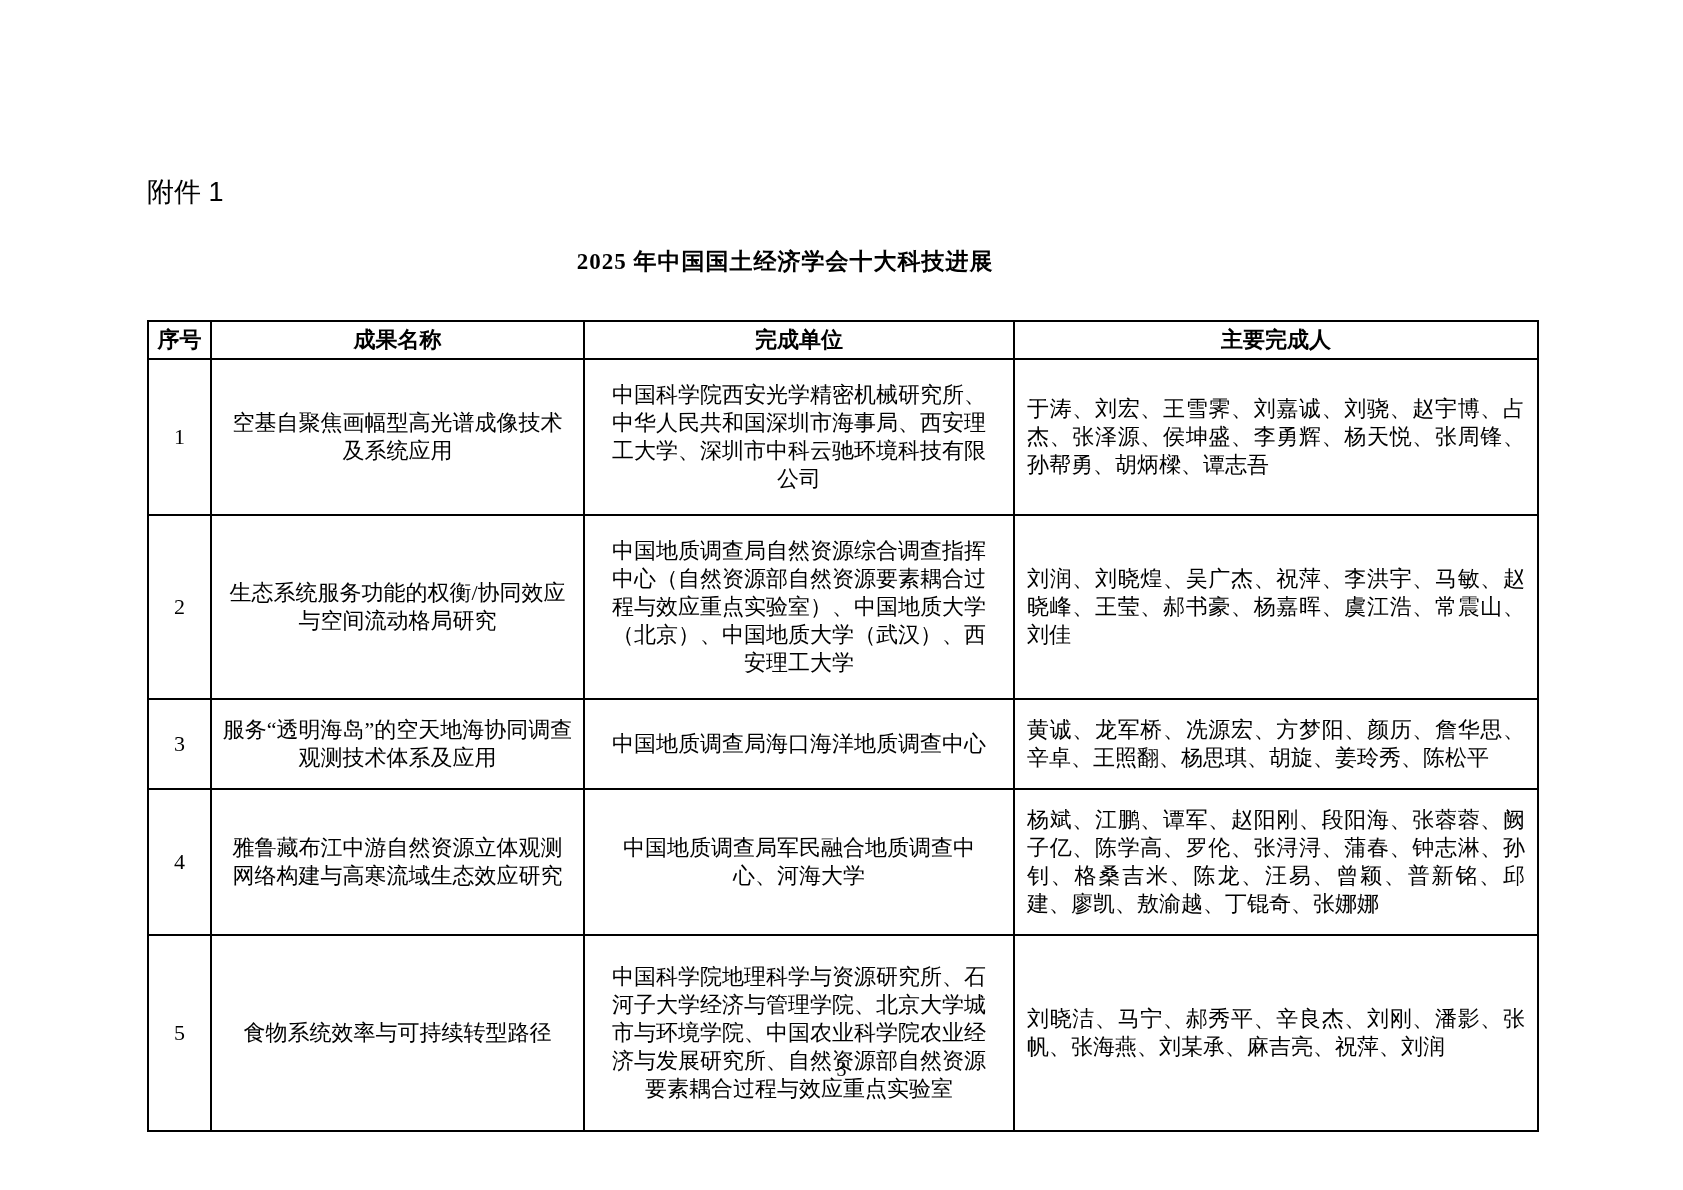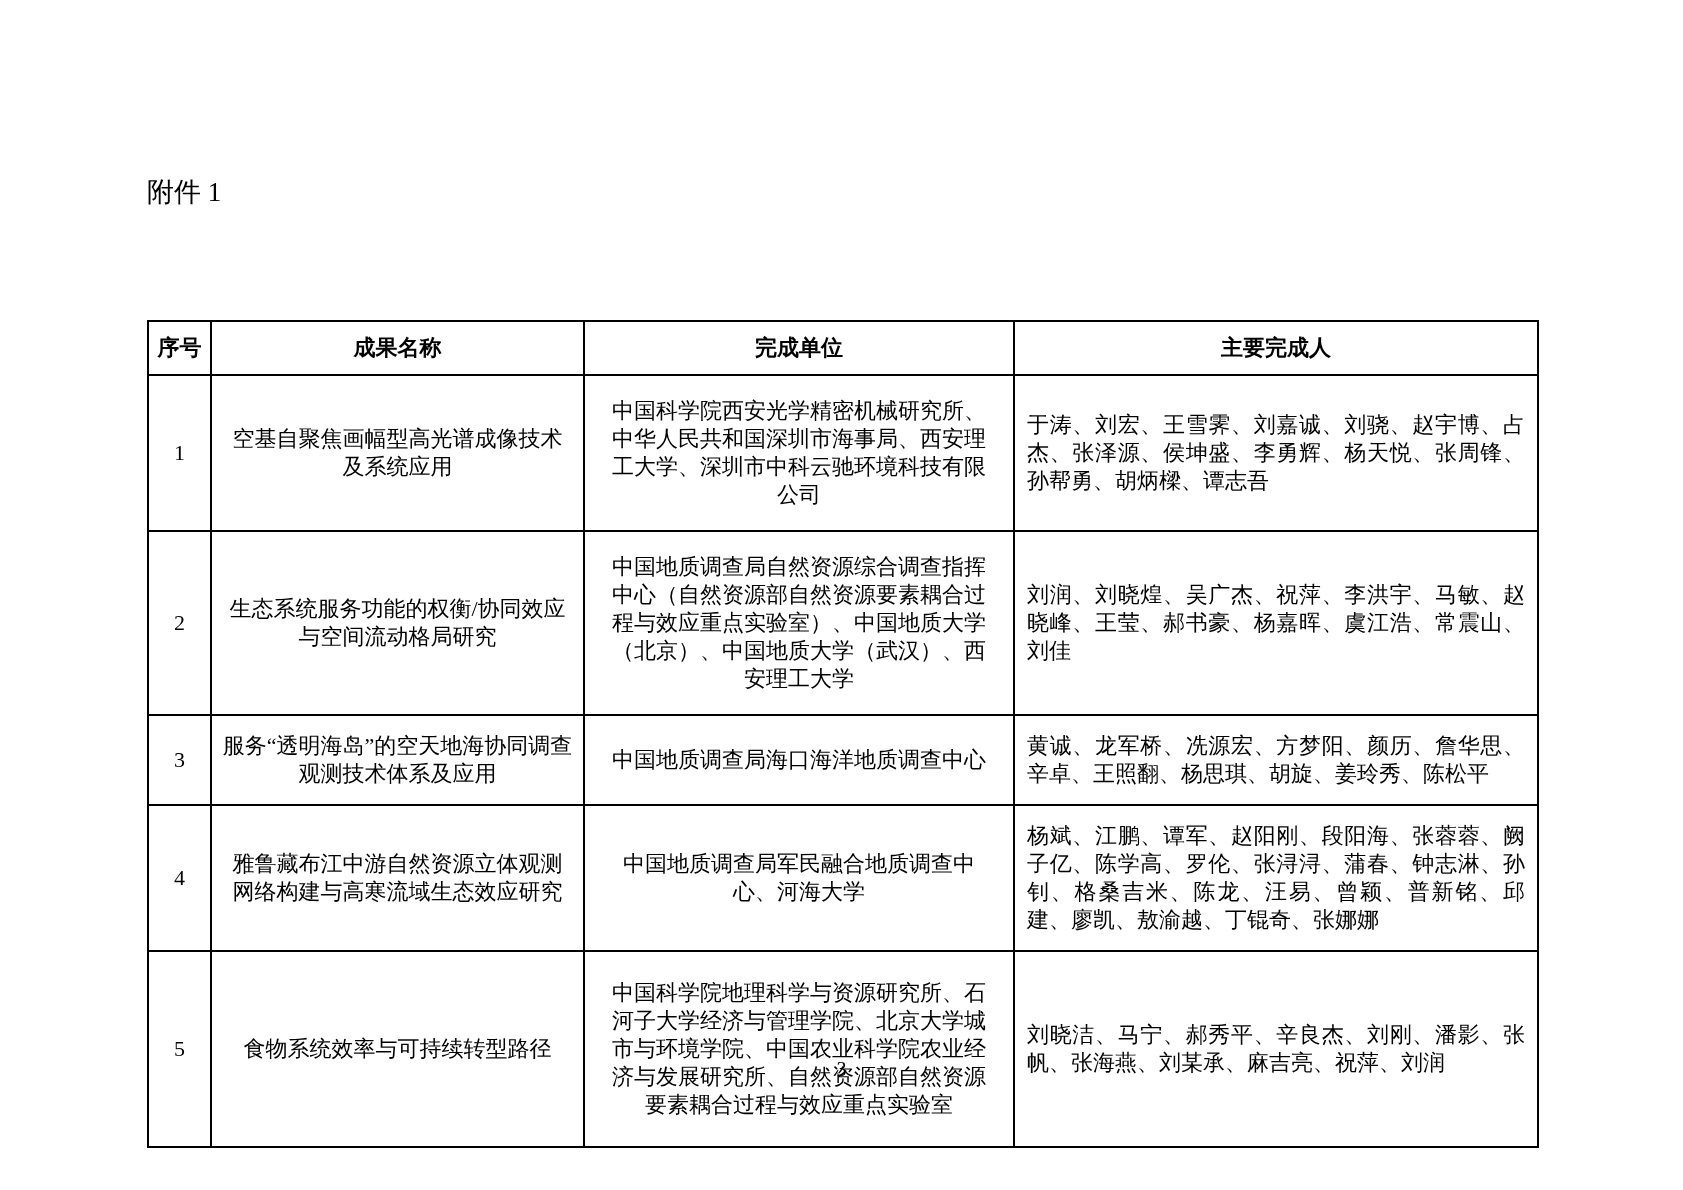--- a/index.html
+++ b/index.html
@@ -12,21 +12,21 @@
     position: relative;
     width: 1683px;
     height: 1190px;
     background: #ffffff;
     overflow: hidden;
   }
   .attachment-label {
     position: absolute;
     left: 147px;
     top: 176px;
-    font-family: Liberation Serif, serif;
+    font-family: Liberation Sans, sans-serif;
     font-size: 27px;
     line-height: 32px;
     color: #000;
   }
   .doc-title {
     position: absolute;
     left: 147px;
     top: 246px;
     width: 1276px;
     text-align: center;
@@ -48,21 +48,21 @@
     font-size: 22px;
     line-height: 28px;
     vertical-align: middle;
     word-break: break-all;
     overflow-wrap: break-word;
   }
   table.results th {
     height: 33px;
     font-weight: bold;
     text-align: center;
-    padding: 12px 4px;
+    padding: 4px 4px;
   }
   td.c-no {
     text-align: center;
     padding: 0 4px;
   }
   td.c-name {
     text-align: center;
     padding: 4px 10px;
   }
   td.c-units {
@@ -88,20 +88,21 @@
     font-size: 20px;
   }
 </style>
 </head>
 <body>
 
 <div class="page">
 
   <div class="attachment-label">附件 1</div>
 
+  <div class="doc-title">2025 年中国国土经济学会十大科技进展</div>
 
   <table class="results">
     <colgroup>
       <col style="width:63px">
       <col style="width:373px">
       <col style="width:430px">
       <col style="width:524px">
     </colgroup>
     <thead>
       <tr>

